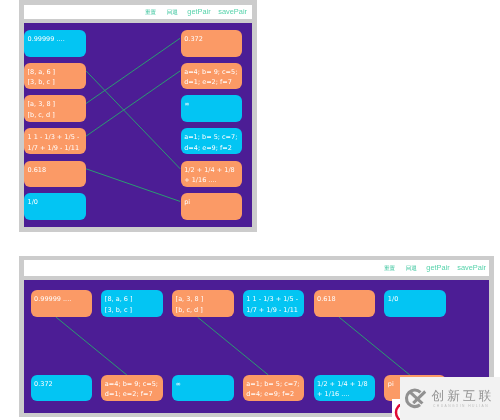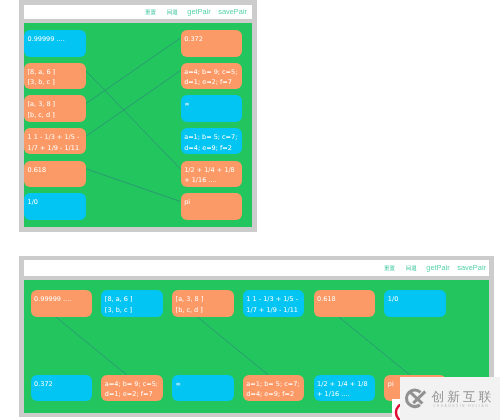--- a/index.html
+++ b/index.html
@@ -8,33 +8,33 @@
   #panel1{left:19px;top:0px;width:238px;height:232px;}
   #panel2{left:19px;top:256px;width:475px;height:161px;padding:4px 5px 5px 5px;}
   .toolbar{background:#ffffff;box-sizing:border-box;text-align:right;
     font-size:7.4px;color:#56d3ab;white-space:nowrap;line-height:1;}
   #panel1 .toolbar{height:14px;padding:2.5px 5px 0 0;}
   #panel2 .toolbar{height:16px;padding:4px 3px 0 0;}
   .tb-item{display:inline-block;margin-left:7.5px;color:#56d3ab;letter-spacing:0px;
     vertical-align:baseline;}
   .tb-cn{font-size:5.6px;color:#34c39a;letter-spacing:0px;margin-left:10.5px;}
   .tb-cn.last{margin-right:2px;}
-  .board{position:relative;background:#22c55e;margin-top:4px;overflow:hidden;padding-left:41px;}
+  .board{position:relative;background:#4c1d95;margin-top:4px;overflow:hidden;padding-left:41px;}
   #board1{height:204px;}
   #board2{height:133px;margin-top:3.5px;}
   .card{position:absolute;border-radius:6px;color:#ffffff;box-sizing:border-box;font-family:"DejaVu Sans",sans-serif;
     padding:4px 4px 0 3.5px;line-height:10.8px;font-size:6.5px;letter-spacing:0px;overflow:hidden;}
   .blue{background:#03c5f3;}
   .orange{background:#fb9a66;}
   svg.links{position:absolute;left:0;top:0;overflow:visible;}
   .link{stroke:#2b9a72;stroke-width:1;fill:none;}
   .wm{position:absolute;left:400px;top:377px;width:100px;height:43px;background:#f2f2f2;}
   .wm-logo{position:absolute;left:1.5px;top:8.5px;}
   .wm-text{position:absolute;left:31.5px;top:14px;font-size:12.7px;line-height:12px;
-    color:#939393;letter-spacing:3.1px;font-family:Liberation Serif, serif;}
+    color:#939393;letter-spacing:3.1px;font-family:Liberation Mono, monospace;}
   .wm-sub{position:absolute;left:33px;top:26.5px;font-size:3.3px;color:#bdbdbd;letter-spacing:1.45px;}
   .redlogo{position:absolute;left:392px;top:399px;width:10px;height:21px;background:#ffffff;overflow:hidden;}
 </style>
 </head>
 <body>
 
 <div class="panel" id="panel1">
   <div class="toolbar">
     <span class="tb-item tb-cn">重置</span><span class="tb-item tb-cn last">回退</span><span class="tb-item">getPair</span><span class="tb-item">savePair</span>
   </div>

